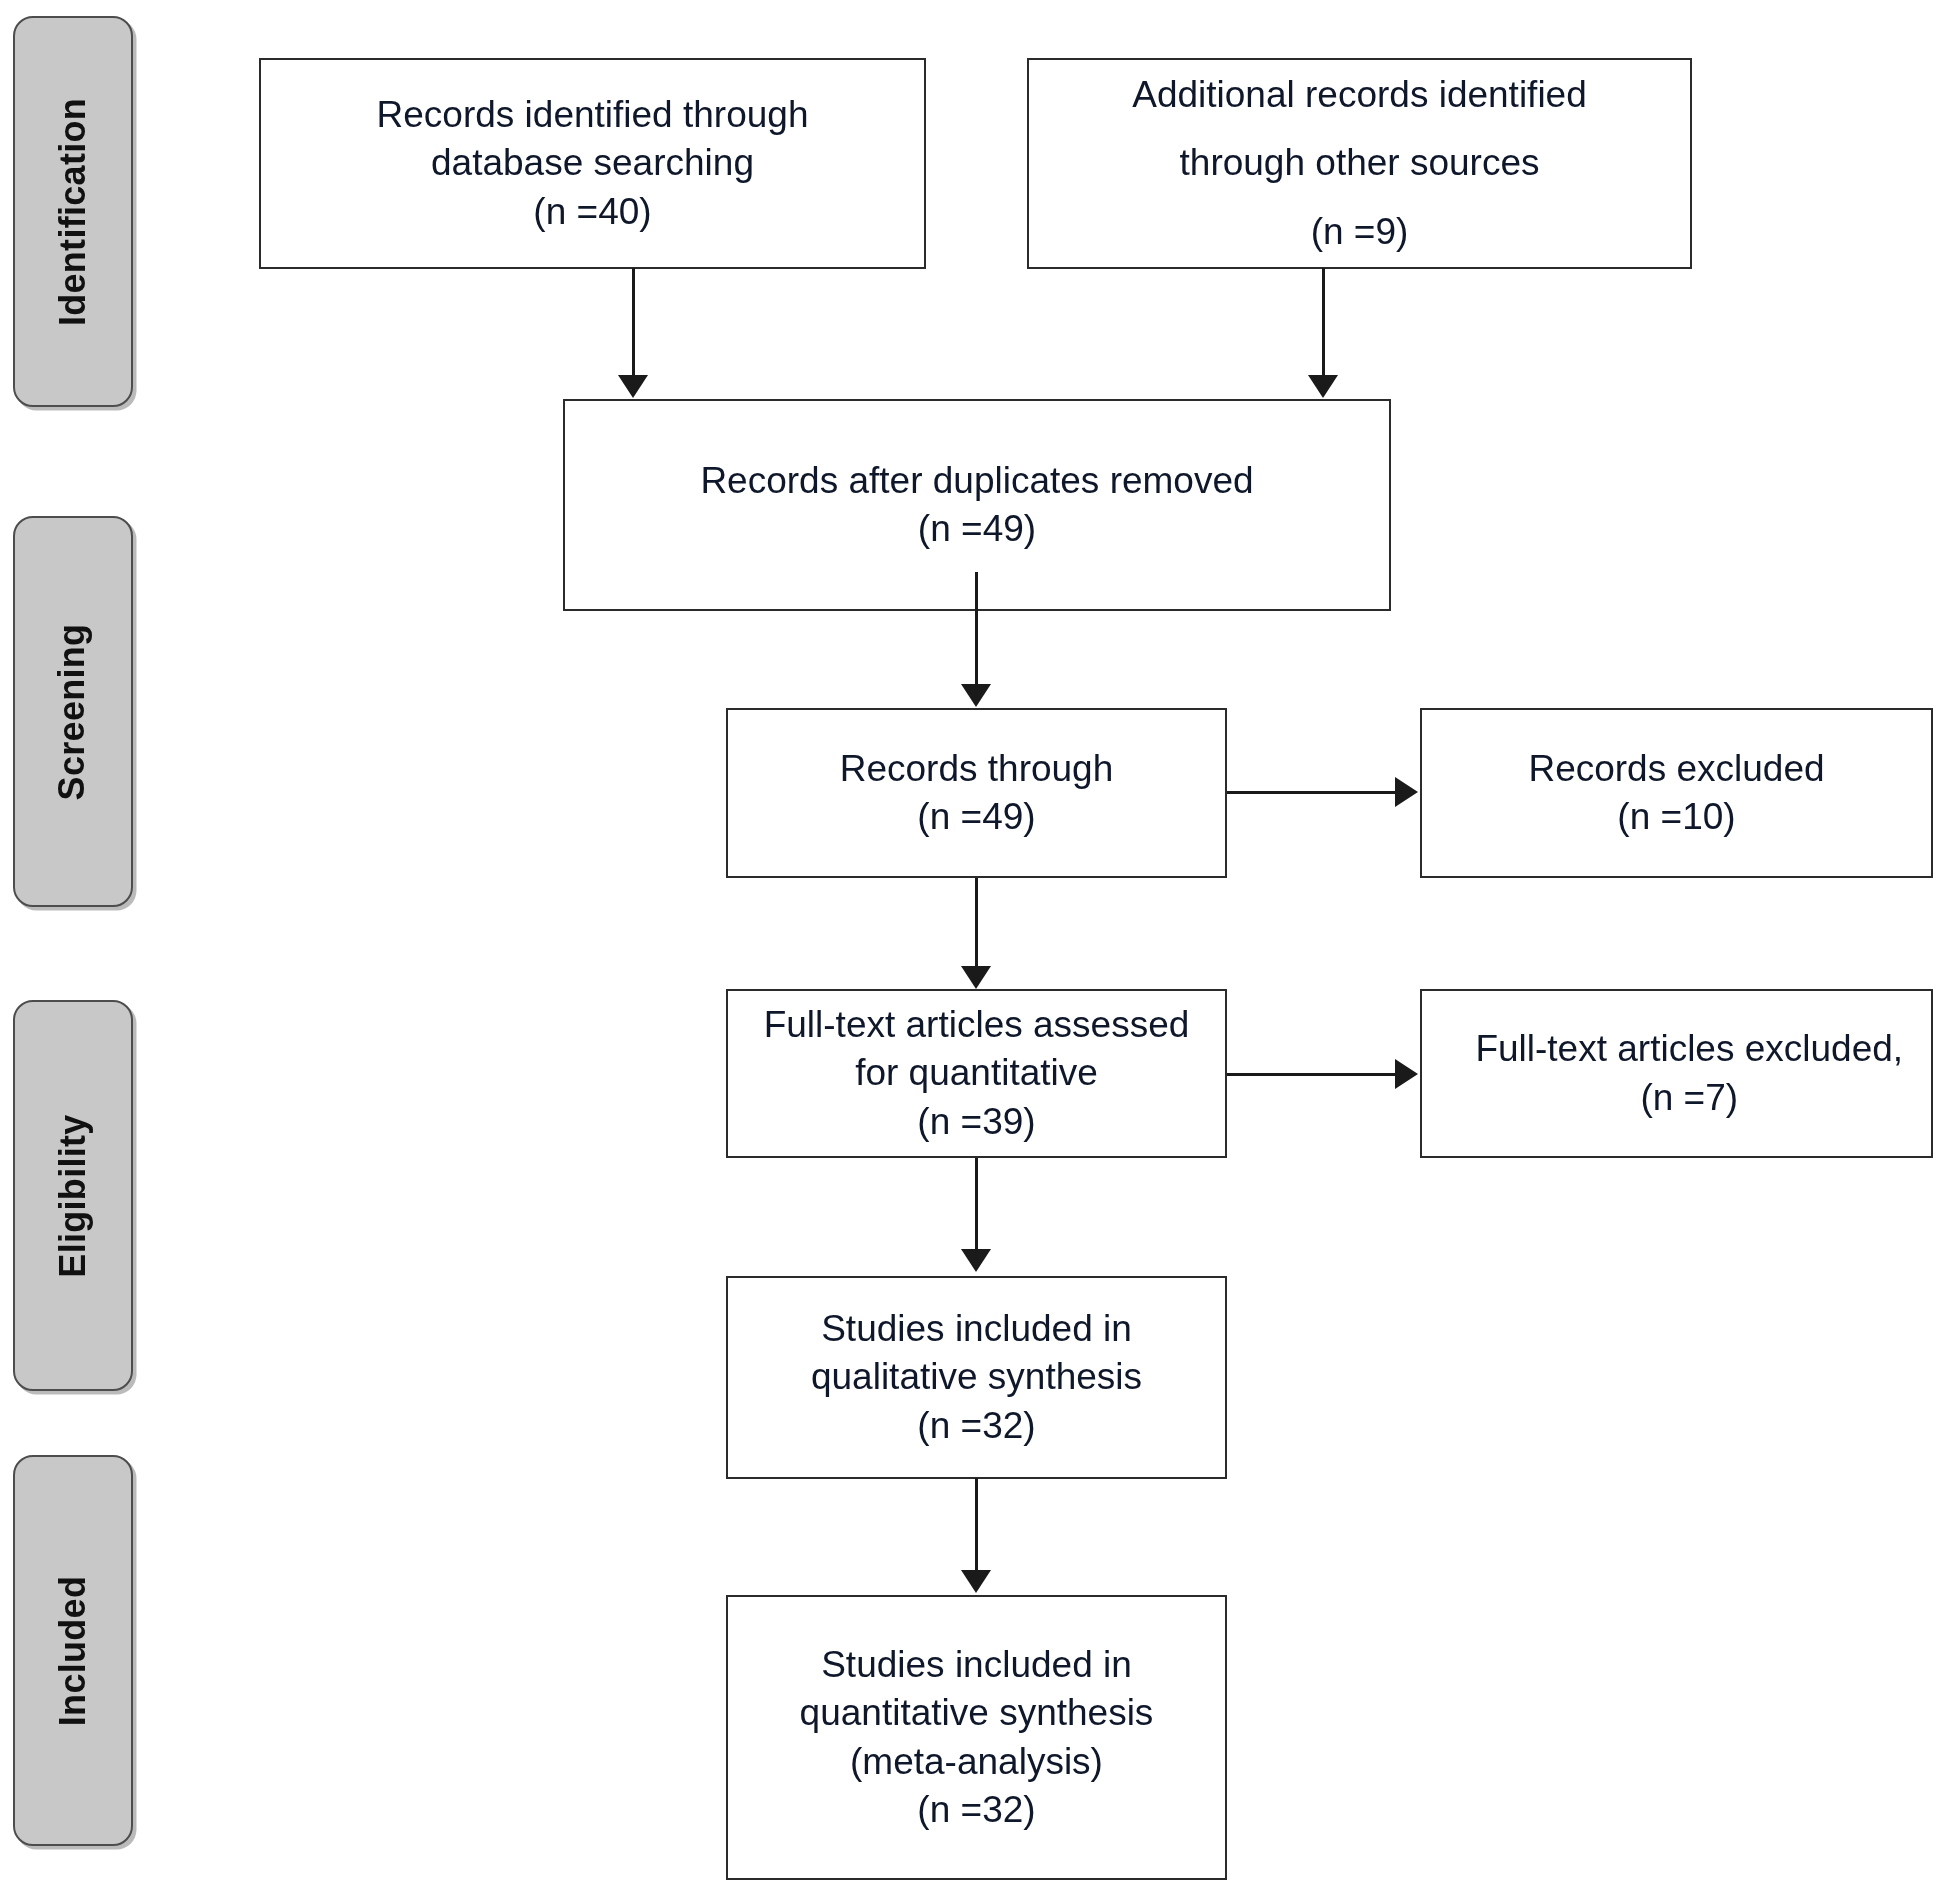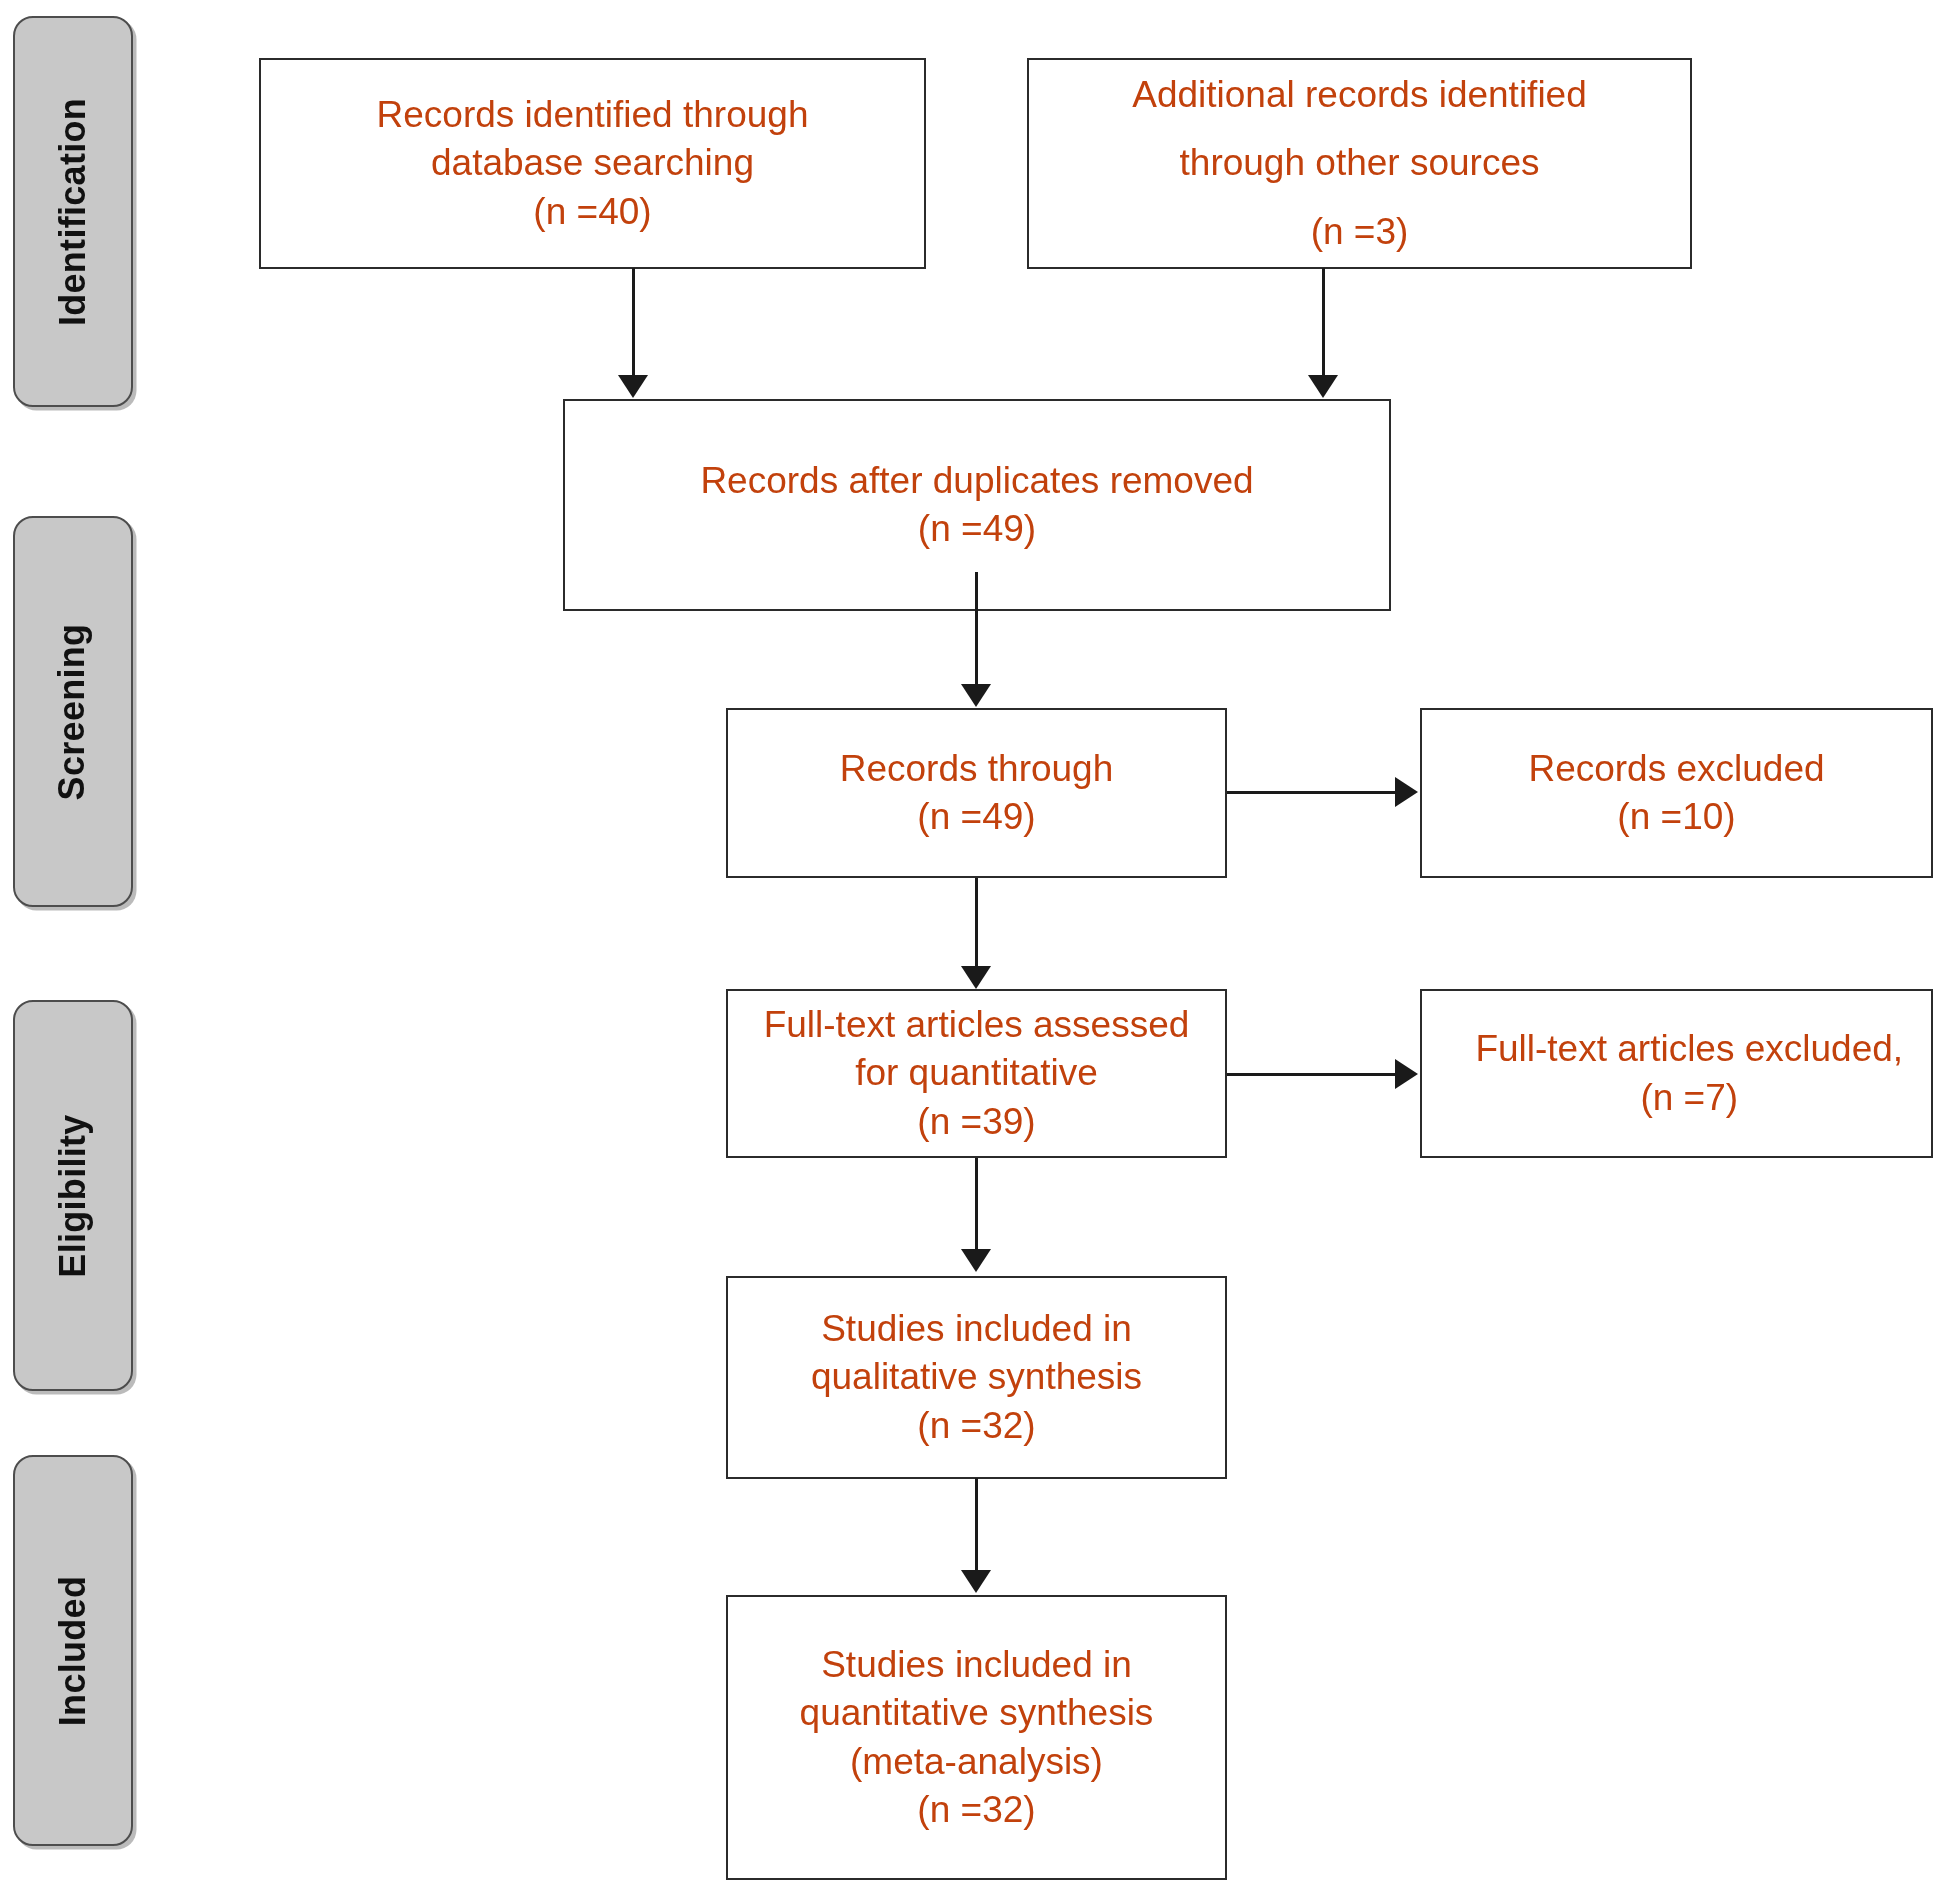--- a/index.html
+++ b/index.html
@@ -47,21 +47,21 @@
     justify-content:center;
     box-sizing:border-box;
     padding:5.8px 10.5px;
   }
   .flow-box .line{
     display:block;
     width:100%;
     text-align:center;
     font-size:37px;
     line-height:1.30;
-    color:#c2410c;
+    color:#0f172a;
     white-space:nowrap;
   }
 
   
   .vline{
     position:absolute;
     width:2.9px;
     background:#1a1a1a;
   }
   .hline{
@@ -107,21 +107,21 @@
 
   <div class="flow-box" style="left:259px; top:58px; width:667px; height:211px;">
     <span class="line">Records identified through</span>
     <span class="line">database searching</span>
     <span class="line">(n =40)</span>
   </div>
 
   <div class="flow-box" style="left:1027px; top:58px; width:665px; height:211px;gap:20px;">
     <span class="line">Additional records identified</span>
     <span class="line">through other sources</span>
-    <span class="line">(n =3)</span>
+    <span class="line">(n =9)</span>
   </div>
 
   <div class="vline" style="left:632px; top:268px; height:108px;"></div>
   <div class="arrow-down" style="left:618px; top:375px;"></div>
 
   <div class="vline" style="left:1322px; top:268px; height:108px;"></div>
   <div class="arrow-down" style="left:1308px; top:375px;"></div>
 
   <div class="flow-box" style="left:563px; top:399px; width:828px; height:212px;">
     <span class="line">Records after duplicates removed</span>

